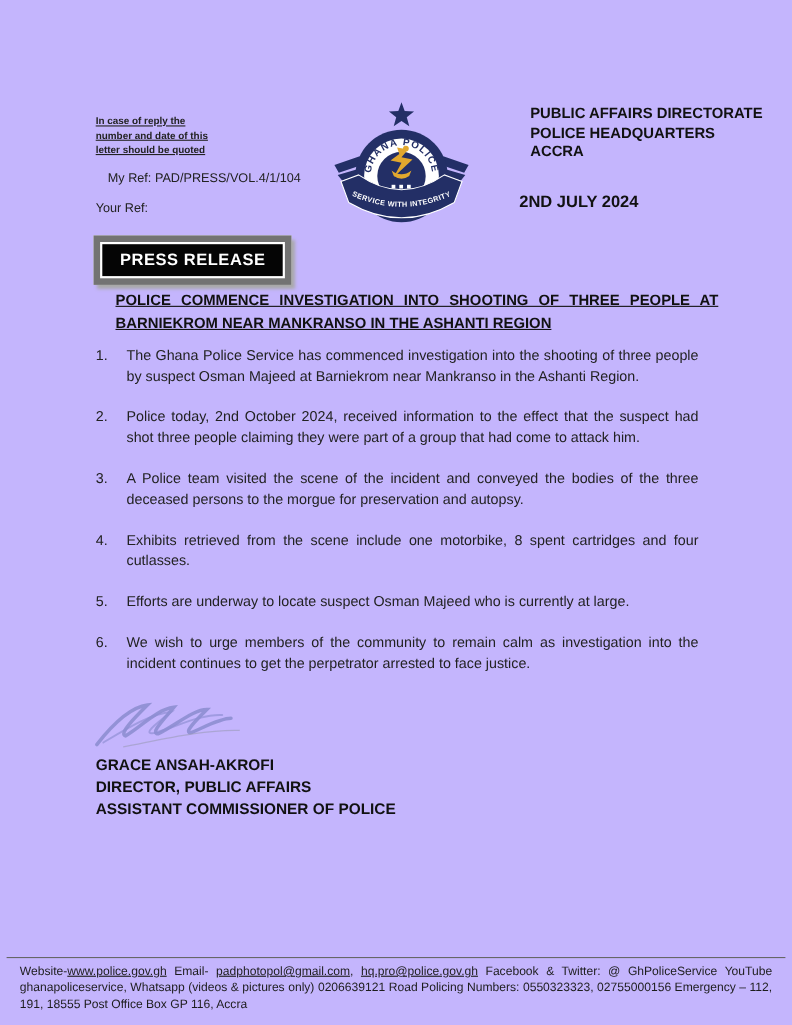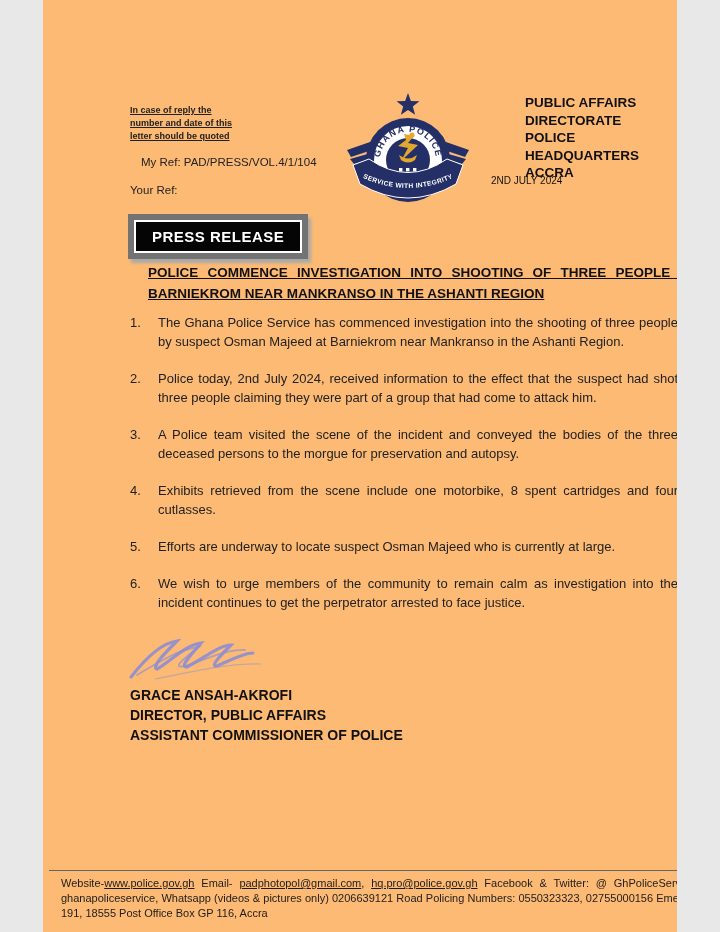--- a/index.html
+++ b/index.html
@@ -1,32 +1,32 @@
 <!DOCTYPE html>
 <html><head>
 <meta charset="utf-8">
 <style>
   html,body{margin:0;padding:0;background:#e8e8e8;}
   .page{
-    position:relative;width:634px;height:932px;margin:0 auto;background:#fdba74;
+    position:relative;width:720px;height:932px;margin:0 auto;background:#c4b5fd;
     font-family:"Liberation Sans","DejaVu Sans",sans-serif;color:#1f1f1f;overflow:hidden;
   }
   
   .note{position:absolute;left:87px;top:104px;width:118px;font-size:9px;font-weight:600;
         line-height:13px;color:#222;}
   .note div{text-decoration:underline;}
   .myref{position:absolute;left:87px;top:156px;font-size:11.5px;color:#222;margin-left:11px;}
   .yourref{position:absolute;left:87px;top:184px;font-size:11.5px;color:#222;}
   
   .crest{position:absolute;left:300px;top:92px;}
   .crest text{font-family:"Liberation Sans",sans-serif;font-weight:bold;}
   
   .dir{position:absolute;left:482px;top:94px;font-size:13.5px;font-weight:bold;
        line-height:17.5px;color:#111;}
-  .date{position:absolute;left:448px;top:175px;font-size:10px;font-weight:normal;color:#111;}
+  .date{position:absolute;left:472px;top:175px;font-size:15px;font-weight:bold;color:#111;}
   
   .press-outer{position:absolute;left:85px;top:214px;border:6px solid #737373;background:#fff;
                padding:2px;box-shadow:3px 4px 3px #a9a9a9;}
   .press-inner{background:#050505;color:#fff;font-weight:bold;font-size:15px;
                letter-spacing:.5px;padding:6px 16px;}
   
   .title{position:absolute;left:87px;top:262px;width:548px;font-size:13.5px;font-weight:bold;
          color:#111;text-align:justify;text-decoration:underline;line-height:21px;margin-left:18px;}
   
   .body-list{position:absolute;left:87px;top:313px;width:548px;font-size:13px;line-height:19px;color:#222;}
@@ -112,21 +112,21 @@
 
   <div class="title">POLICE COMMENCE INVESTIGATION INTO SHOOTING OF THREE PEOPLE AT BARNIEKROM NEAR MANKRANSO IN THE ASHANTI REGION</div>
 
   <div class="body-list">
     <div class="item">
       <span class="num">1.</span>
       <span class="txt">The Ghana Police Service has commenced investigation into the shooting of three people by suspect Osman Majeed at Barniekrom near Mankranso in the Ashanti Region.</span>
     </div>
     <div class="item">
       <span class="num">2.</span>
-      <span class="txt">Police today, 2nd July 2024, received information to the effect that the suspect had shot three people claiming they were part of a group that had come to attack him.</span>
+      <span class="txt">Police today, 2nd October 2024, received information to the effect that the suspect had shot three people claiming they were part of a group that had come to attack him.</span>
     </div>
     <div class="item">
       <span class="num">3.</span>
       <span class="txt">A Police team visited the scene of the incident and conveyed the bodies of the three deceased persons to the morgue for preservation and autopsy.</span>
     </div>
     <div class="item">
       <span class="num">4.</span>
       <span class="txt">Exhibits retrieved from the scene include one motorbike, 8 spent cartridges and four cutlasses.</span>
     </div>
     <div class="item">

